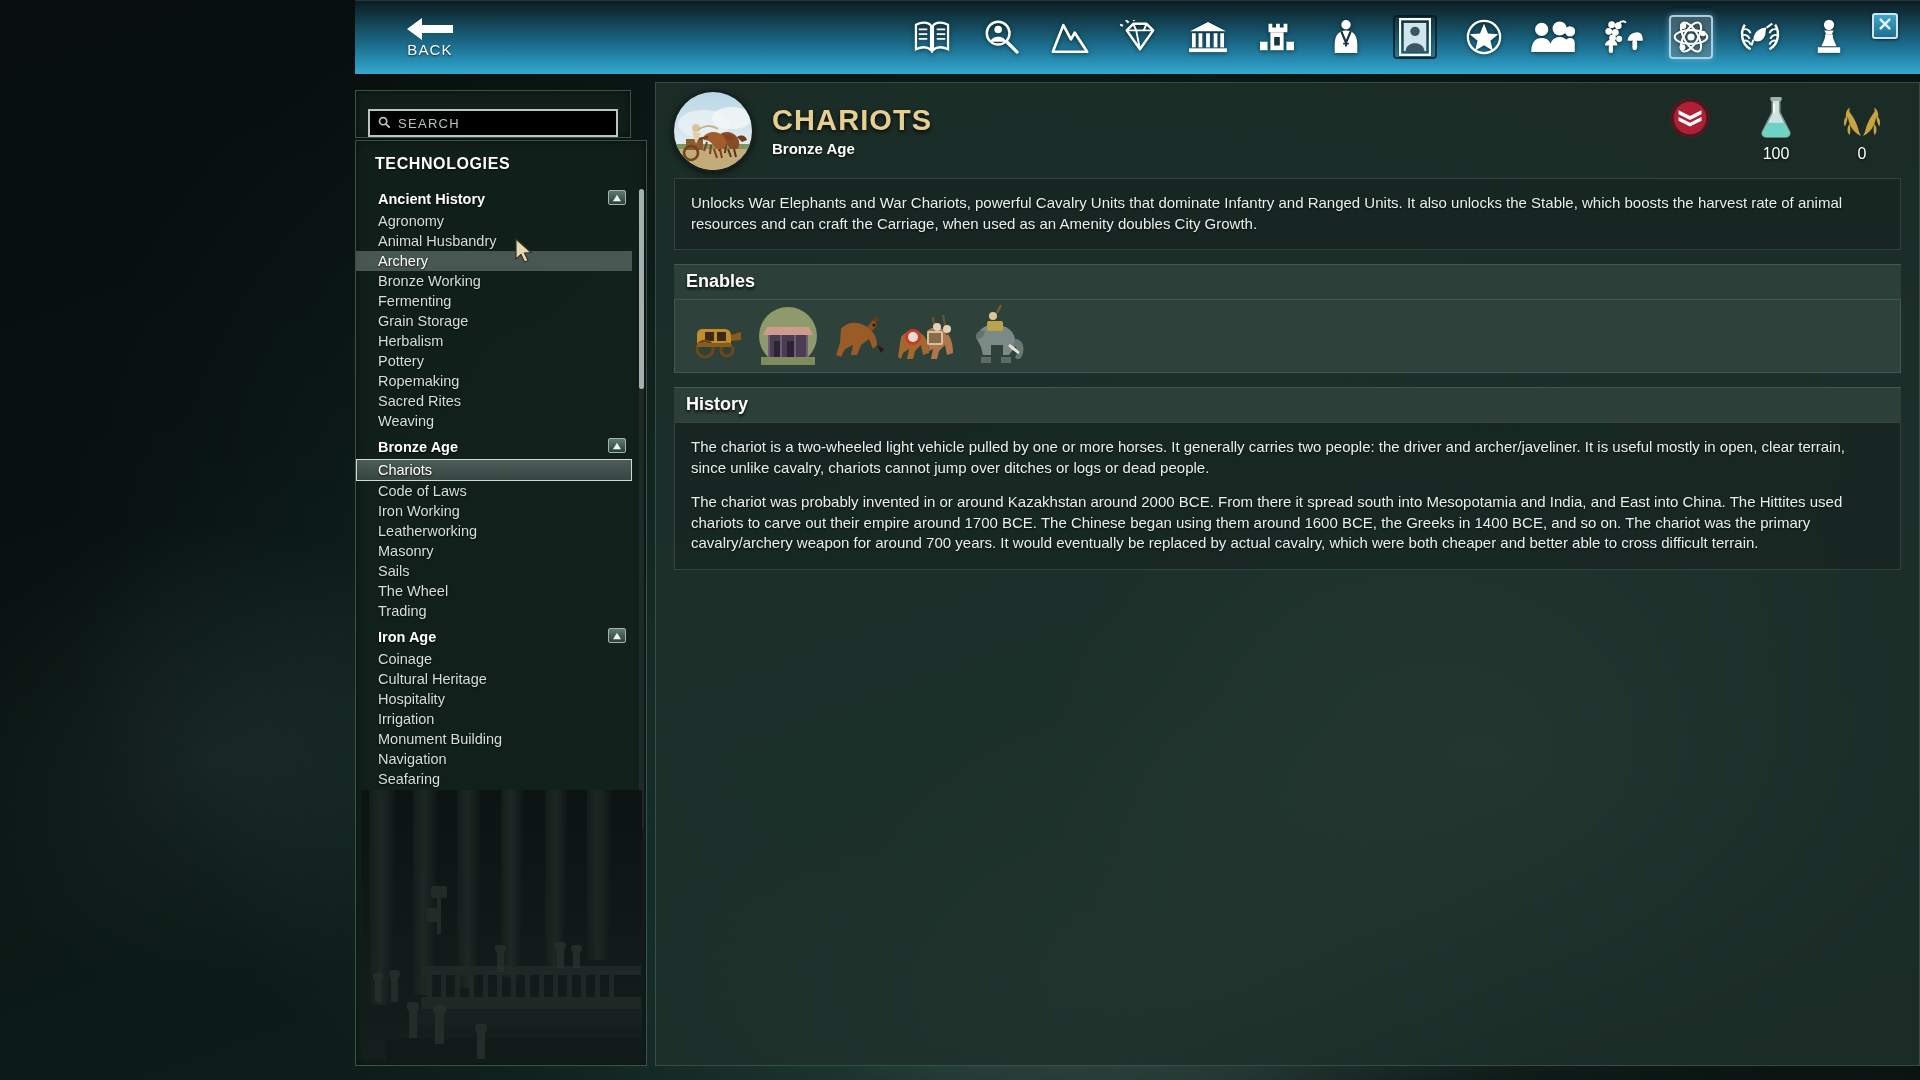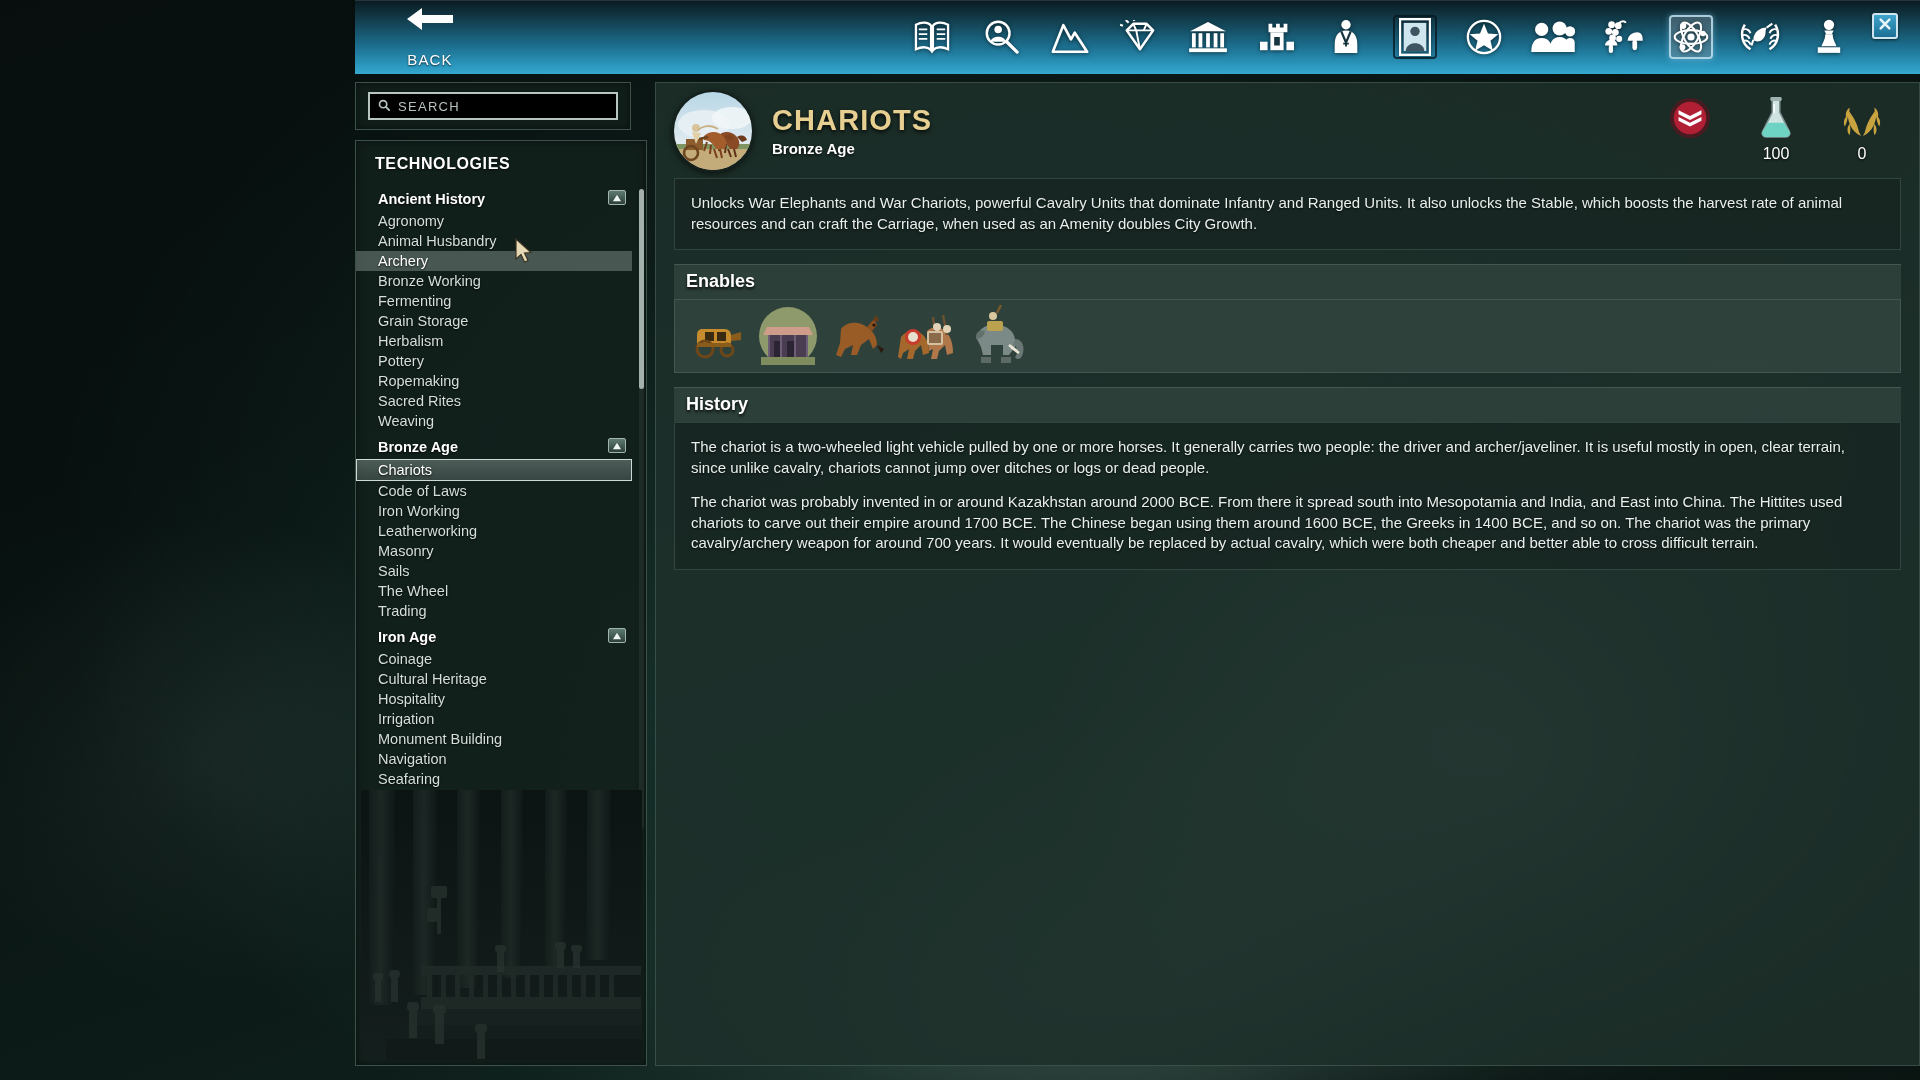--- a/index.html
+++ b/index.html
@@ -59,21 +59,21 @@
 
   #back-button {
     position: absolute;
     left: 20px;
     top: 6px;
     width: 110px;
     height: 62px;
     display: flex;
     flex-direction: column;
     align-items: center;
-    justify-content: space-between;
+    justify-content: center;
     cursor: pointer;
   }
   #back-button .arrow { width: 50px; height: 26px; }
   #back-button .lbl {
     color: #ffffff;
     font-size: 15px;
     letter-spacing: 1.2px;
     margin-top: -1px;
     text-shadow: 0 1px 2px rgba(0,0,0,0.7);
   }
@@ -130,24 +130,24 @@
   }
 
   .panel-box {
     background: rgba(18,32,28,0.93);
     border: 1px solid rgba(120,150,140,0.42);
     box-shadow: 0 0 10px rgba(0,0,0,0.5) inset;
   }
 
   #search-box {
     position: absolute;
-    left: 0; top: 0;
+    left: 0; top: 8px;
     width: 276px;
     height: 48px;
-    padding: 9px 12px;
+    padding: 18px 12px;
   }
   #search-field {
     width: 100%;
     height: 28px;
     background: #000000;
     border: 2px solid #b8c6c2;
     display: flex;
     align-items: center;
     padding: 0 8px;
     gap: 8px;

